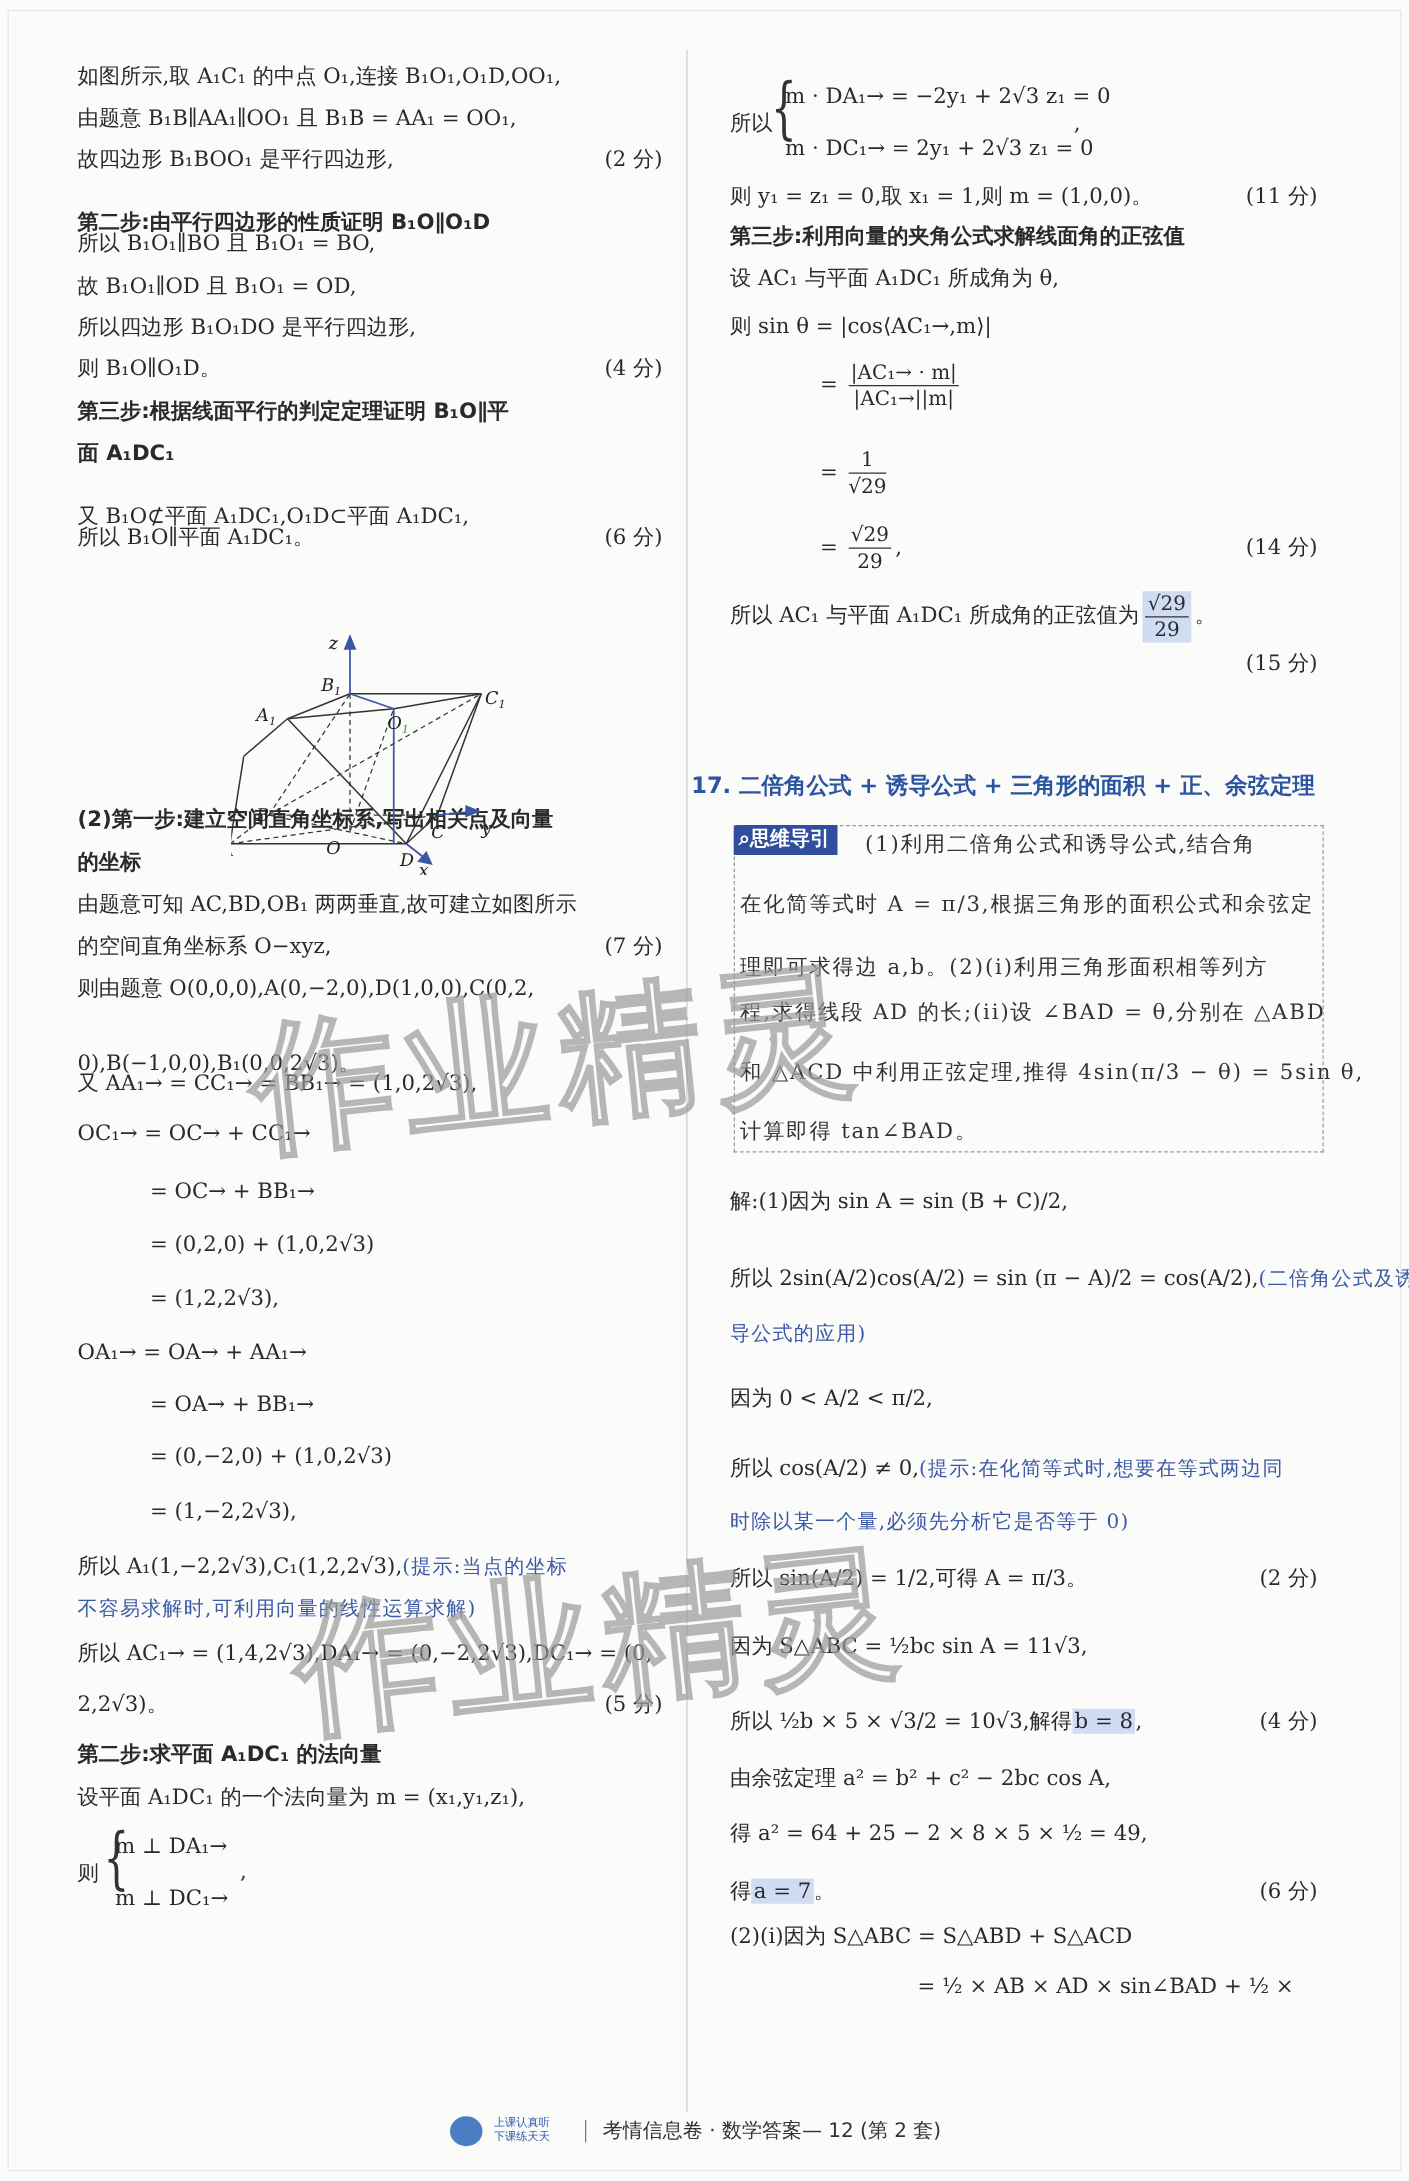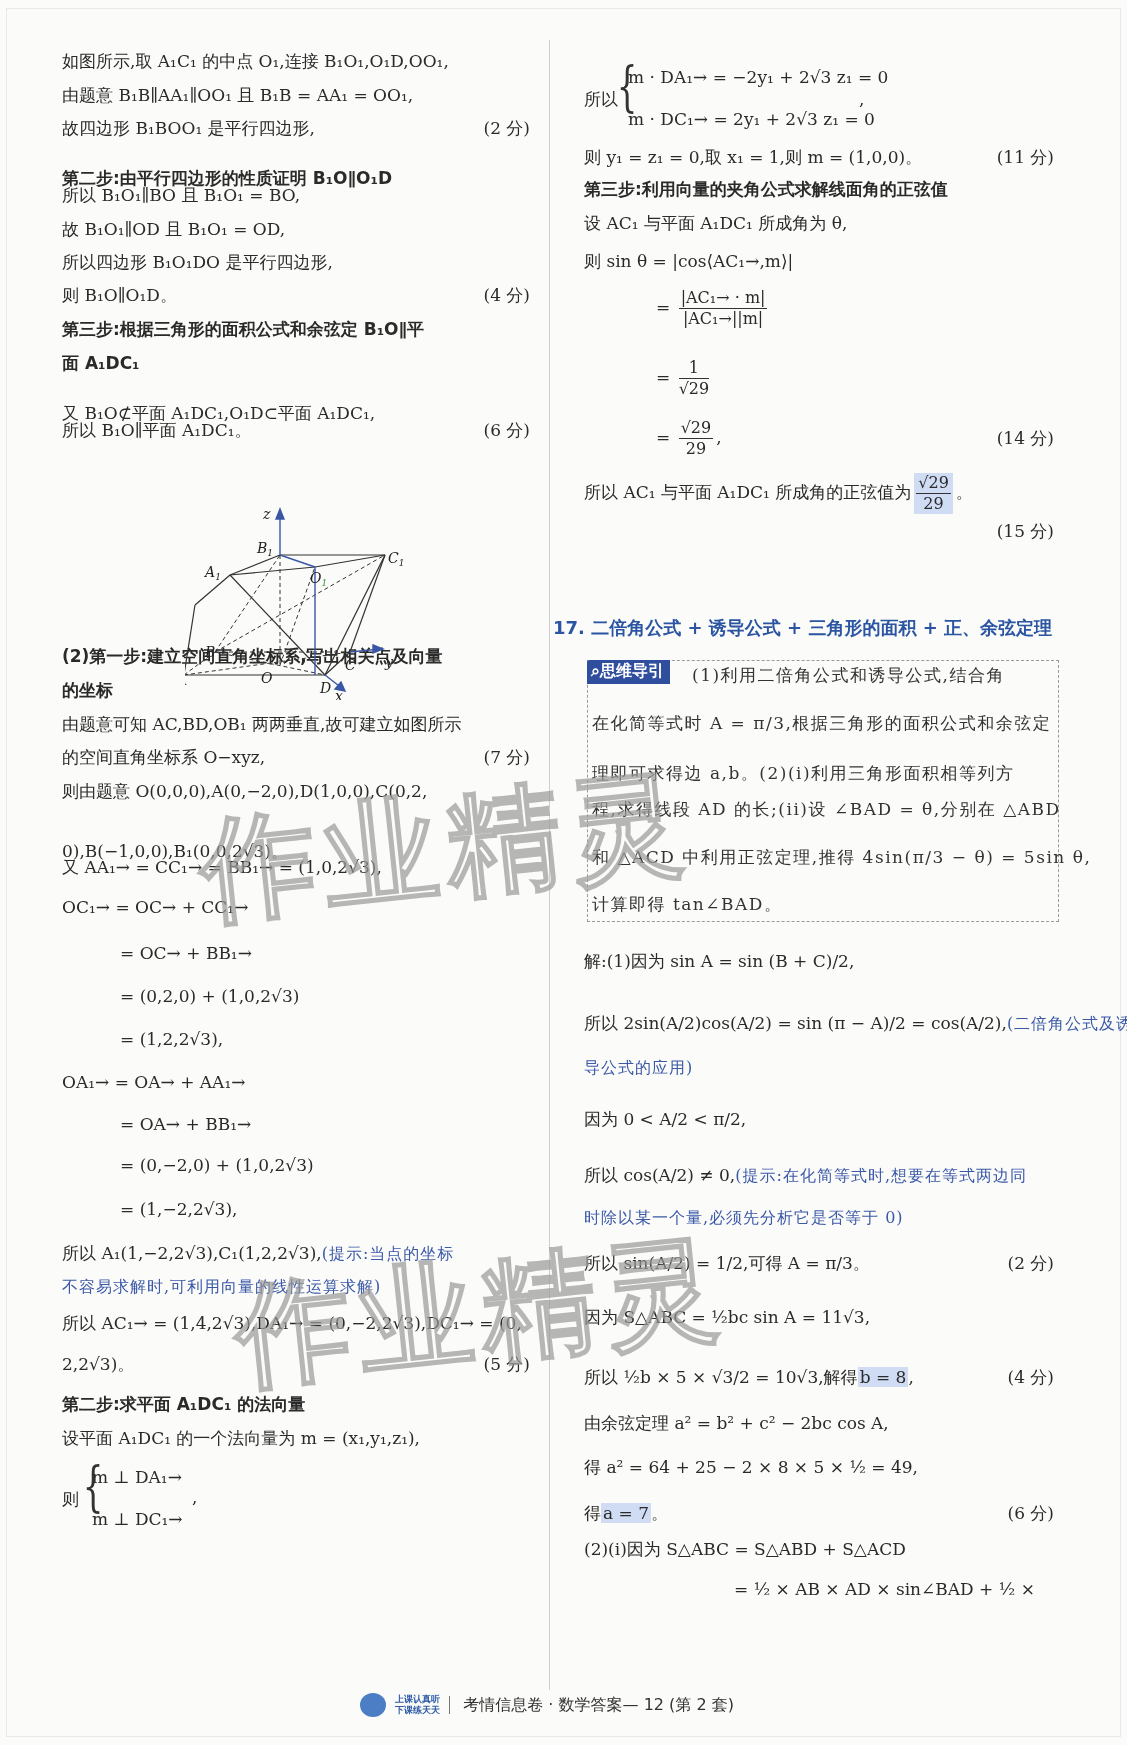--- a/index.html
+++ b/index.html
@@ -24,39 +24,39 @@
   .indent2 { padding-left:72px; }
   .figure { position:absolute; left:185px; top:505px; width:240px; height:195px; }
   .q-title { position:absolute; left:553px; top:616px; font-family:"DejaVu Sans","Liberation Sans",sans-serif; font-weight:bold; font-size:18px; color:#2b55a3; white-space:nowrap; }
   .guide-box { position:absolute; left:587px; top:660px; width:470px; height:260px; border:1px dashed #9a9a9a; }
   .guide-badge { position:absolute; left:587px; top:660px; background:#2f4e9e; color:#fff; font-family:"DejaVu Sans","Liberation Sans",sans-serif; font-weight:bold; font-size:16px; padding:1px 6px 2px 4px; border-radius:3px 0 0 0; }
   .guide-line { position:absolute; left:592px; font-size:17px; letter-spacing:1.5px; white-space:nowrap; color:#333; }
   .brace { position:absolute; font-size:54px; line-height:54px; color:#333; font-family:"DejaVu Serif",serif; transform:scaleX(0.6); }
   .watermark { position:absolute; font-family:"DejaVu Sans","Liberation Sans",sans-serif; font-size:115px; font-weight:bold; color:transparent; -webkit-text-stroke:1.5px #999; opacity:0.7; letter-spacing:8px; transform:rotate(-6deg); }
   .footer { position:absolute; left:360px; top:1693px; font-family:"DejaVu Sans","Liberation Sans",sans-serif; font-size:16px; color:#333; white-space:nowrap; }
   .footer-logo { display:inline-block; vertical-align:middle; width:26px; height:24px; background:#4b7ec4; border-radius:50%; margin-right:4px; }
-  .footer-slogan { display:inline-block; vertical-align:middle; font-size:9px; line-height:11px; color:#2f5ba7; font-weight:bold; margin-right:4px; }
+  .footer-slogan { display:inline-block; vertical-align:middle; font-size:9px; line-height:11px; color:#2f5ba7; font-weight:normal; margin-right:23px; }
   .footer-sep { display:inline-block; width:1px; height:18px; background:#777; vertical-align:middle; margin-right:8px; }
 </style>
 </head>
 <body>
 
 <div class="page-border"></div>
 <div class="col-divider"></div>
 
 <div class="col col-left">
   <div class="ln" style="top:0"><span>如图所示,取 A₁C₁ 的中点 O₁,连接 B₁O₁,O₁D,OO₁,</span></div>
   <div class="ln" style="top:34px"><span>由题意 B₁B∥AA₁∥OO₁ 且 B₁B = AA₁ = OO₁,</span></div>
   <div class="ln" style="top:67px"><span>故四边形 B₁BOO₁ 是平行四边形,</span><span class="score">(2 分)</span></div>
   <div class="ln bold" style="top:117px"><span>第二步:由平行四边形的性质证明 B₁O∥O₁D</span></div>
   <div class="ln" style="top:134px"><span>所以 B₁O₁∥BO 且 B₁O₁ = BO,</span></div>
   <div class="ln" style="top:168px"><span>故 B₁O₁∥OD 且 B₁O₁ = OD,</span></div>
   <div class="ln" style="top:201px"><span>所以四边形 B₁O₁DO 是平行四边形,</span></div>
   <div class="ln" style="top:234px"><span>则 B₁O∥O₁D。</span><span class="score">(4 分)</span></div>
-  <div class="ln bold" style="top:268px"><span>第三步:根据三角形的面积公式和余弦定 B₁O∥平</span></div>
+  <div class="ln bold" style="top:268px"><span>第三步:根据线面平行的判定定理证明 B₁O∥平</span></div>
   <div class="ln bold" style="top:302px"><span>面 A₁DC₁</span></div>
   <div class="ln" style="top:352px"><span>又 B₁O⊄平面 A₁DC₁,O₁D⊂平面 A₁DC₁,</span></div>
   <div class="ln" style="top:369px"><span>所以 B₁O∥平面 A₁DC₁。</span><span class="score">(6 分)</span></div>
 
   <div class="ln bold" style="top:595px"><span>(2)第一步:建立空间直角坐标系,写出相关点及向量</span></div>
   <div class="ln bold" style="top:629px"><span>的坐标</span></div>
   <div class="ln" style="top:663px"><span>由题意可知 AC,BD,OB₁ 两两垂直,故可建立如图所示</span></div>
   <div class="ln" style="top:696px"><span>的空间直角坐标系 O−xyz,</span><span class="score">(7 分)</span></div>
   <div class="ln" style="top:730px"><span>则由题意 O(0,0,0),A(0,−2,0),D(1,0,0),C(0,2,</span></div>
   <div class="ln" style="top:790px"><span>0),B(−1,0,0),B₁(0,0,2√3)。</span></div>

